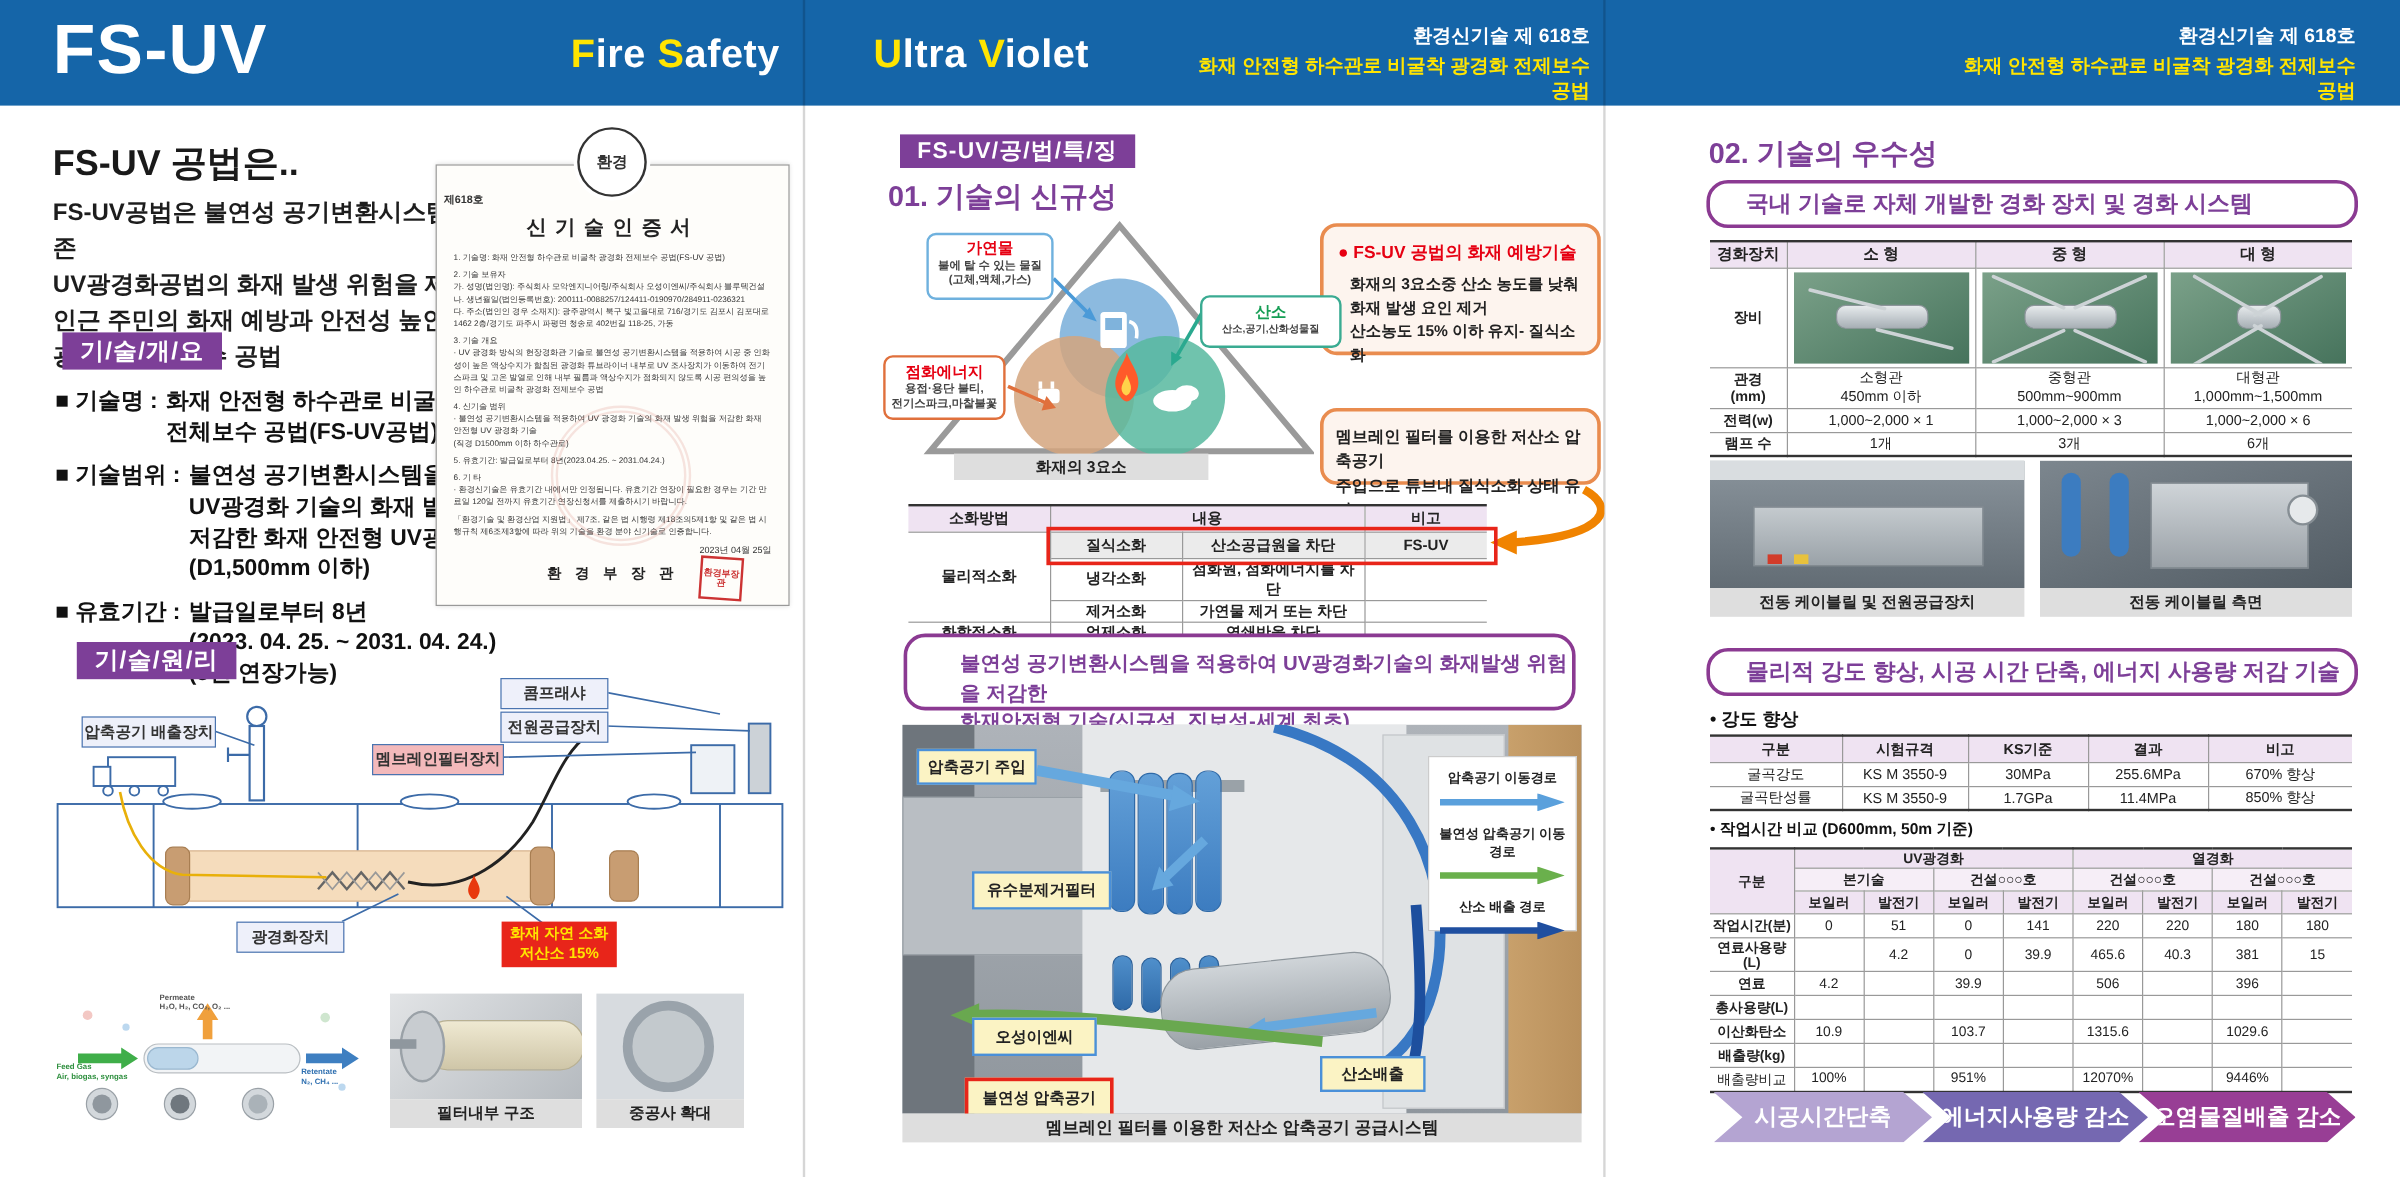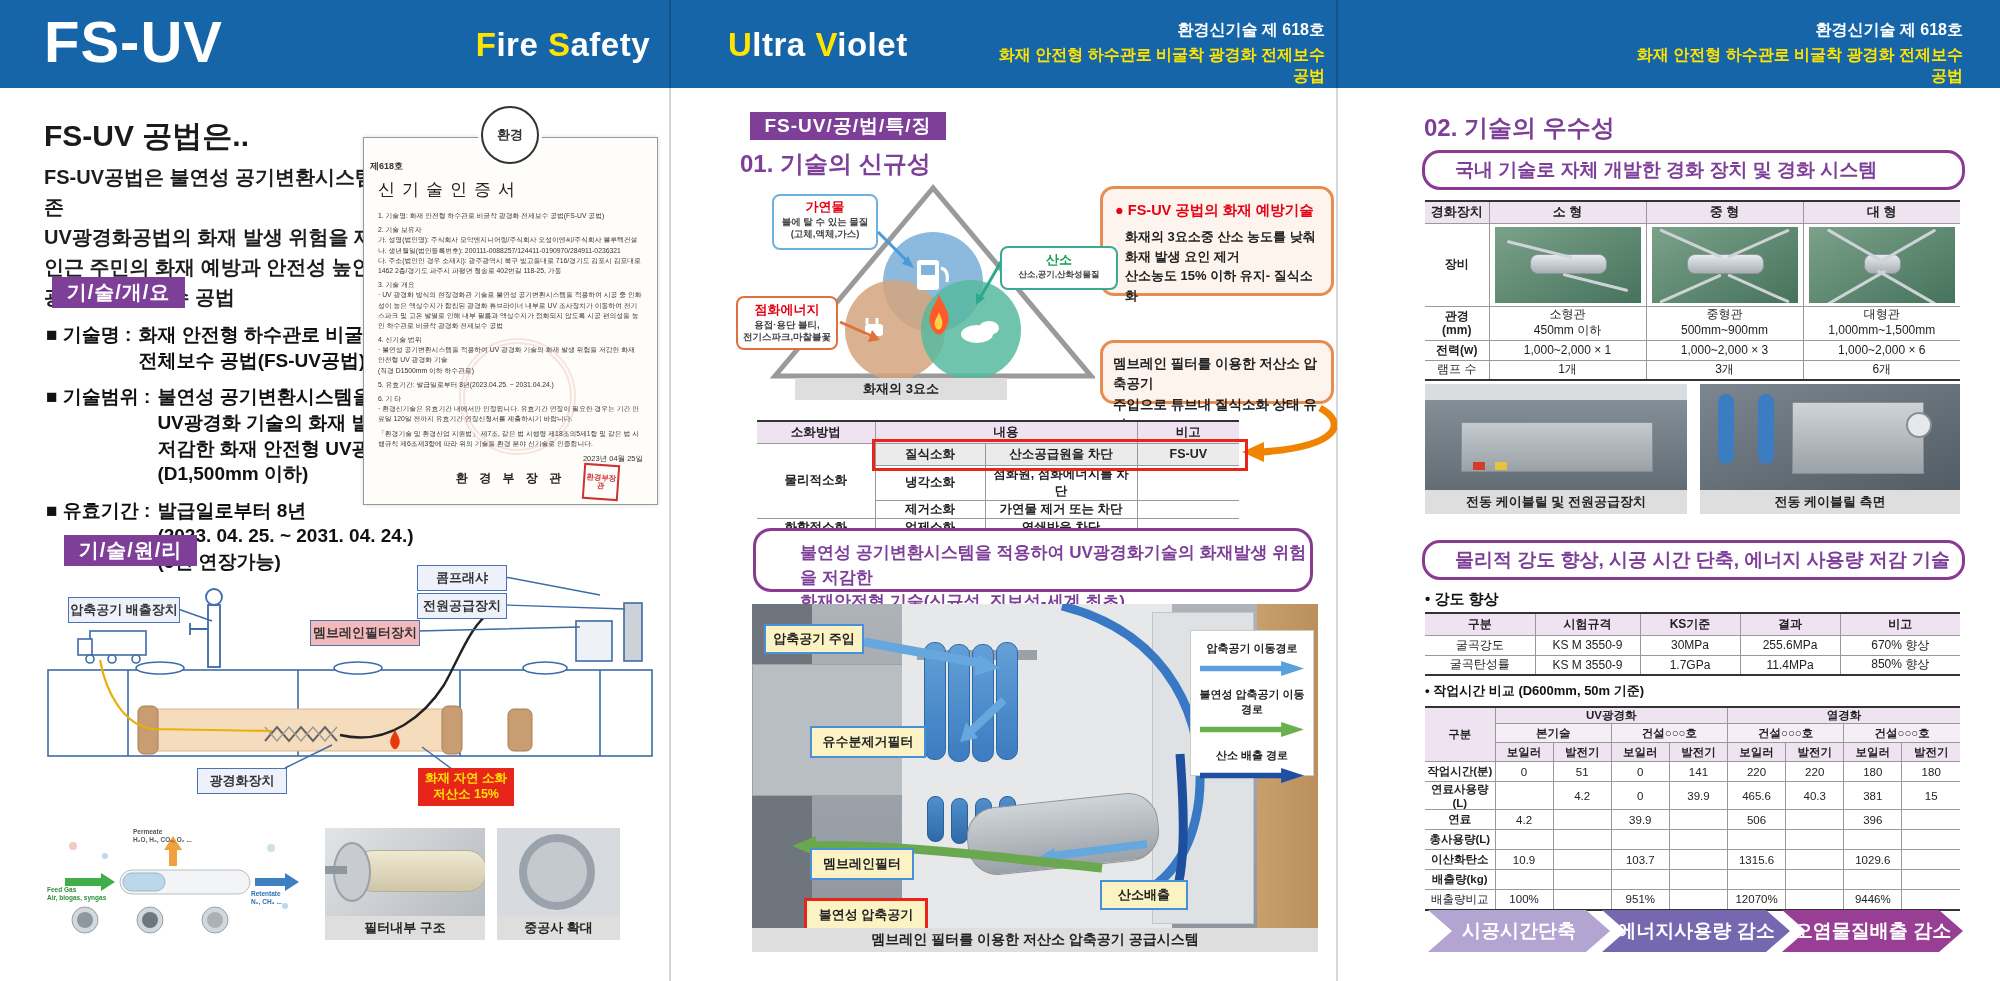--- a/index.html
+++ b/index.html
@@ -116,21 +116,21 @@
     <div class="bullet">
       <span class="bl">■ 유효기간 :</span>
       <span class="bt">발급일로부터 8년
 (2023. 04. 25. ~ 2031. 04. 24.)
 (5년 연장가능)</span>
     </div>
   </div>
 
   <div class="abs cert" style="left:363px;top:137px;width:295px;height:368px;box-sizing:border-box;padding:26px 14px 8px">
     <div class="abs" style="left:6px;top:22px;font-size:9px;font-weight:700;color:#333">제618호</div>
-    <div style="font-size:17px;font-weight:400;letter-spacing:7px;color:#222;margin:14px 0 10px">신기술인증서</div>
+    <div style="text-align:center;font-size:17px;font-weight:700;letter-spacing:7px;color:#222;margin:14px 0 10px">신기술인증서</div>
     <div class="cert-item">1. 기술명: 화재 안전형 하수관로 비굴착 광경화 전제보수 공법(FS-UV 공법)</div>
     <div class="cert-item">2. 기술 보유자
 가. 성명(법인명): 주식회사 모악엔지니어링/주식회사 오성이엔씨/주식회사 블루텍건설
 나. 생년월일(법인등록번호): 200111-0088257/124411-0190970/284911-0236321
 다. 주소(법인인 경우 소재지): 광주광역시 북구 빛고을대로 716/경기도 김포시 김포대로 1462 2층/경기도 파주시 파평면 청송로 402번길 118-25, 가동</div>
     <div class="cert-item">3. 기술 개요
 · UV 광경화 방식의 현장경화관 기술로 불연성 공기변환시스템을 적용하여 시공 중 인화성이 높은 액상수지가 함침된 광경화 튜브라이너 내부로 UV 조사장치가 이동하여 전기스파크 및 고온 발열로 인해 내부 필름과 액상수지가 점화되지 않도록 시공 편의성을 높인 하수관로 비굴착 광경화 전제보수 공법</div>
     <div class="cert-item">4. 신기술 범위
 · 불연성 공기변환시스템을 적용하여 UV 광경화 기술의 화재 발생 위험을 저감한 화재 안전형 UV 광경화 기술
 (직경 D1500mm 이하 하수관로)</div>
@@ -376,21 +376,21 @@
         <polygon points="208,138 226,134 214,118" fill="#66a8de"></polygon>
         <path d="M395,240 L300,252" stroke="#66a8de" stroke-width="8" fill="none"></path>
         <polygon points="286,254 302,244 304,262" fill="#66a8de"></polygon>
         <path d="M350,264 C250,254 150,240 62,242" stroke="#69a84f" stroke-width="9" fill="none"></path>
         <polygon points="40,242 64,232 64,252" fill="#69a84f"></polygon>
         <path d="M428,150 C432,205 434,255 424,290" stroke="#1d4f9e" stroke-width="9" fill="none"></path>
         <polygon points="420,306 412,284 432,284" fill="#1d4f9e"></polygon>
       </svg>
       <div class="abs ylab" style="left:12px;top:20px;width:96px;height:26px">압축공기 주입</div>
       <div class="abs ylab" style="left:58px;top:122px;width:112px;height:28px">유수분제거필터</div>
-      <div class="abs ylab" style="left:58px;top:244px;width:100px;height:28px">멤브레인필터</div>
+      <div class="abs ylab" style="left:58px;top:244px;width:100px;height:28px">오성이엔씨</div>
       <div class="abs ylab" style="left:52px;top:294px;width:118px;height:28px;border:3px solid #e8251a">불연성 압축공기</div>
       <div class="abs ylab" style="left:348px;top:276px;width:84px;height:26px">산소배출</div>
       <div class="abs legbox" style="left:438px;top:26px;width:124px;height:146px">
         <div class="leg-t">압축공기 이동경로</div>
         <div class="leg-arrow" style="background:#5aa0dc"></div>
         <div class="leg-t">불연성 압축공기 이동경로</div>
         <div class="leg-arrow" style="background:#6ab04c"></div>
         <div class="leg-t">산소 배출 경로</div>
         <div class="leg-arrow" style="background:#1f4fa0"></div>
       </div>
@@ -455,21 +455,21 @@
         <td class="pre" style="line-height:1.3">대형관
 1,000mm~1,500mm</td>
       </tr>
       <tr style="height:20px">
         <td style="font-weight:700">전력(w)</td>
         <td>1,000~2,000 × 1</td>
         <td>1,000~2,000 × 3</td>
         <td>1,000~2,000 × 6</td>
       </tr>
       <tr style="height:20px">
-        <td style="font-weight:400">램프 수</td>
+        <td style="font-weight:700">램프 수</td>
         <td>1개</td>
         <td>3개</td>
         <td>6개</td>
       </tr>
     </tbody>
       </table>
   </div>
 
   <div class="abs" style="left:1425px;top:384px;width:262px;height:106px;background:linear-gradient(180deg,#8a949c,#626c74);overflow:hidden">
     <div class="abs" style="left:0;top:0;width:262px;height:16px;background:#d9dde0"></div>

